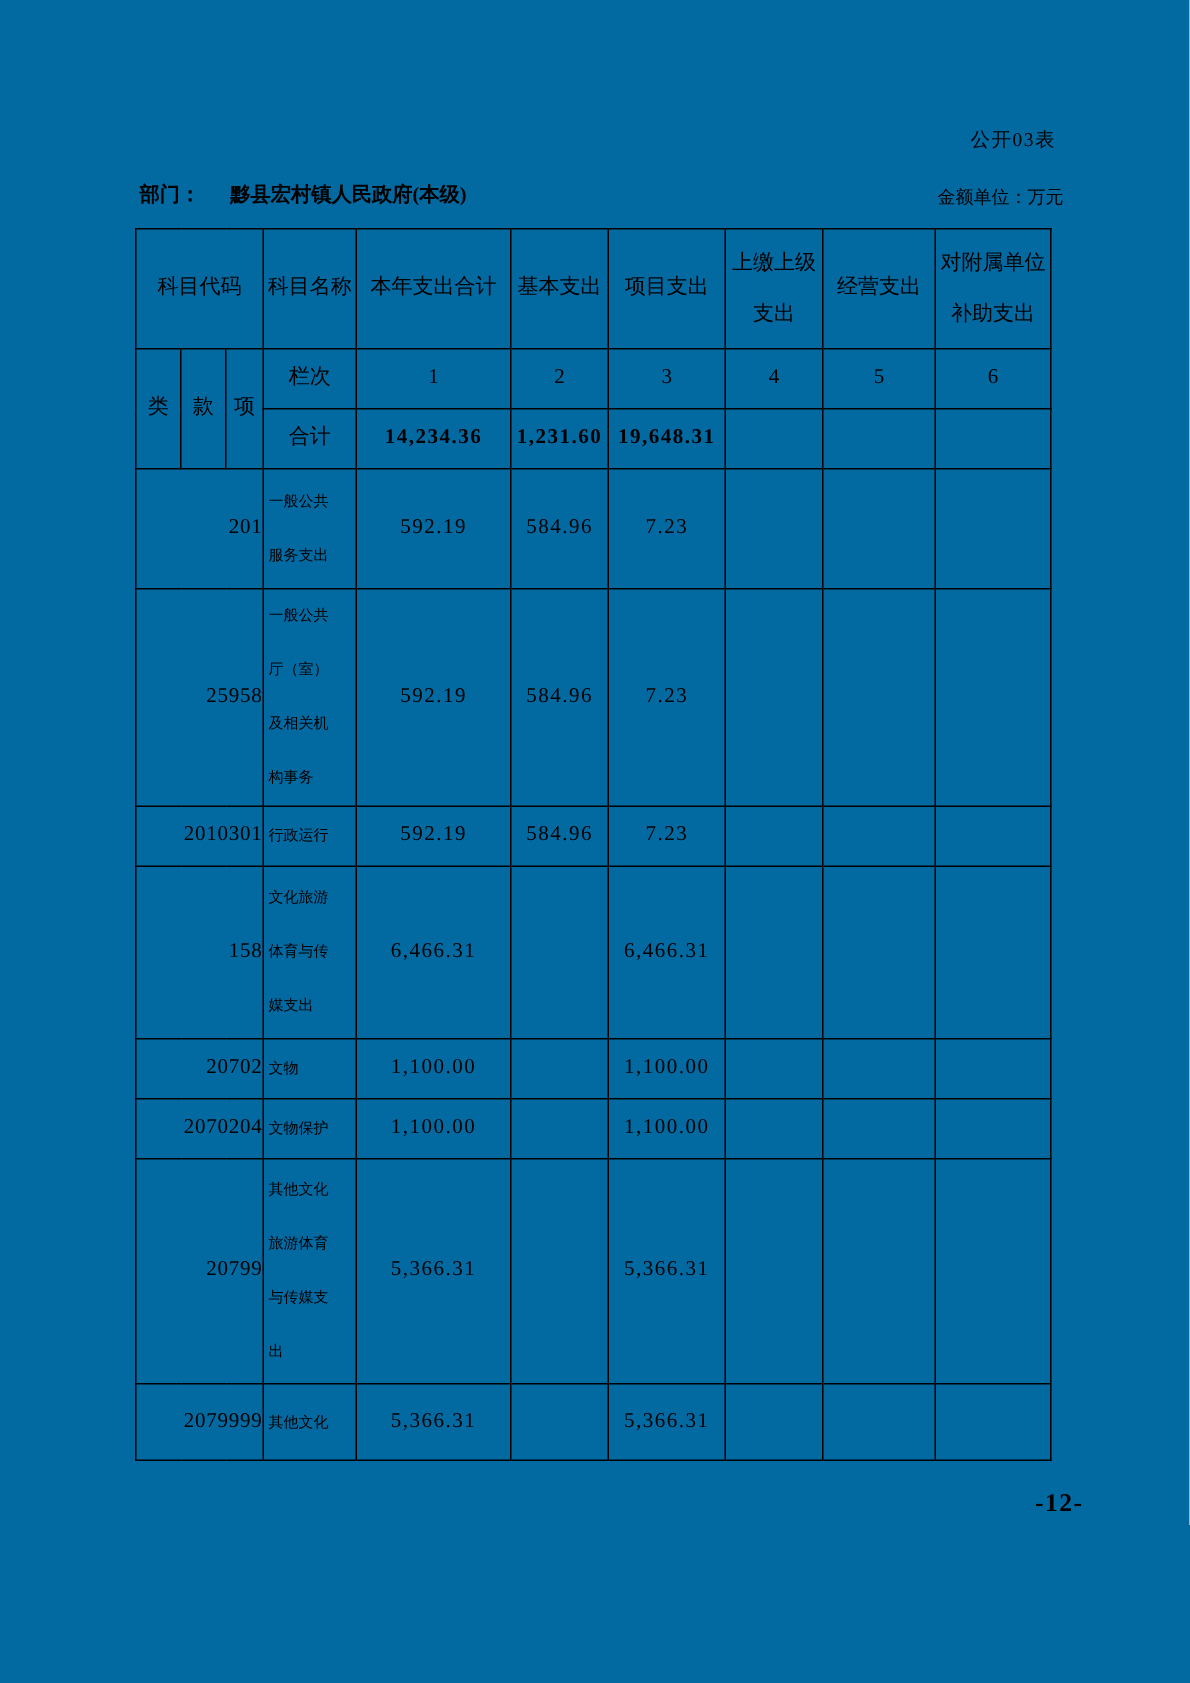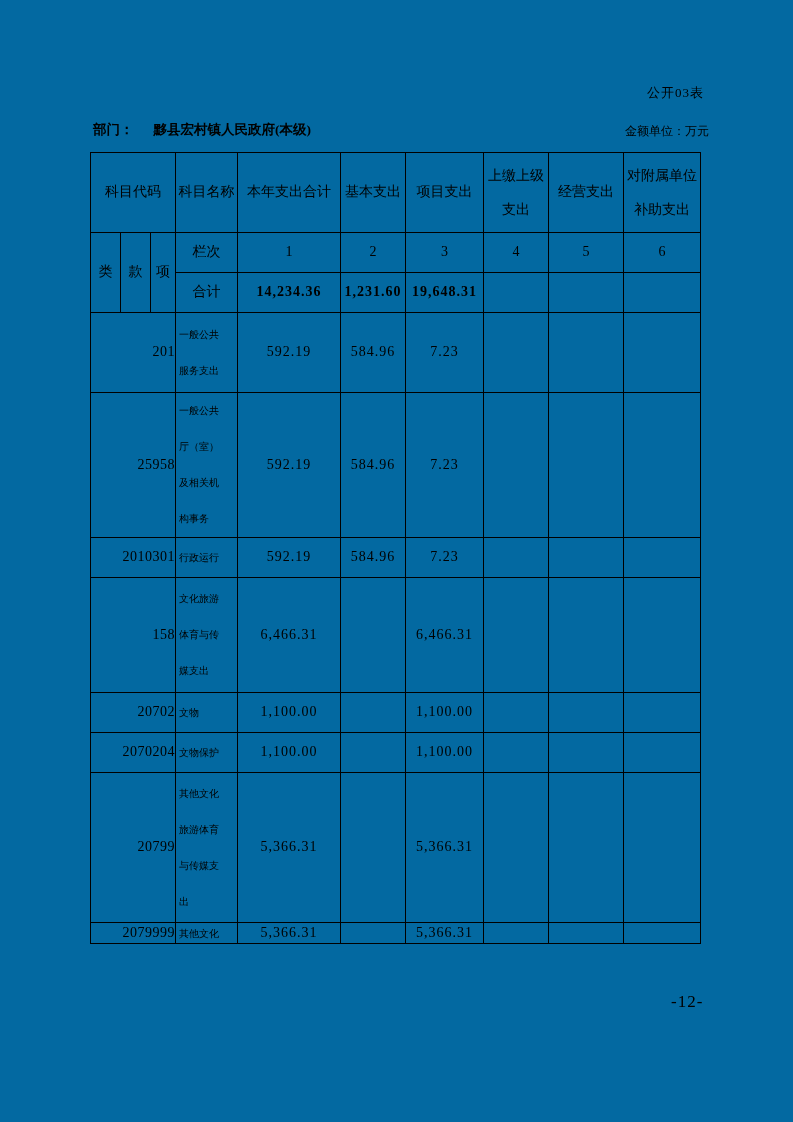--- a/index.html
+++ b/index.html
@@ -74,23 +74,24 @@
     letter-spacing: 1px;
   }
   .budget-table td.total-num {
     font-weight: bold;
     letter-spacing: 1px;
     font-family: Liberation Serif, serif;
   }
   .page-number {
     position: absolute;
     top: 992px;
-    left: 671px;
+    left: 690px;
     font-size: 17px;
     letter-spacing: 1px;
+    font-weight: bold;
   }
 </style>
 </head>
 <body>
 
 <div class="page">
 
   <div class="doc-label">公开03表</div>
 
   <div class="dept-line">
@@ -229,21 +230,21 @@
 与传媒支
 出</td>
       <td class="num-cell">5,366.31</td>
       <td class="num-cell"></td>
       <td class="num-cell">5,366.31</td>
       <td class="num-cell"></td>
       <td class="num-cell"></td>
       <td class="num-cell"></td>
     </tr>
 
-    <tr style="height:21px">
+    <tr style="height:51px">
       <td colspan="3" class="code-cell">2079999</td>
       <td class="name-cell" style="line-height:1.3">其他文化</td>
       <td class="num-cell">5,366.31</td>
       <td class="num-cell"></td>
       <td class="num-cell">5,366.31</td>
       <td class="num-cell"></td>
       <td class="num-cell"></td>
       <td class="num-cell"></td>
     </tr>
   </tbody>

